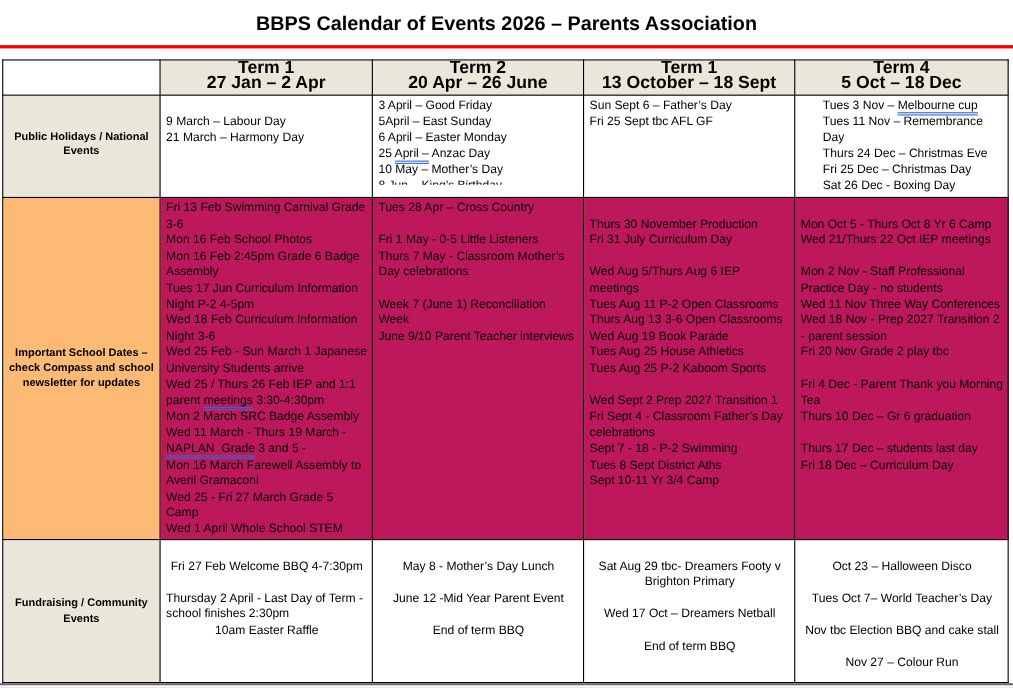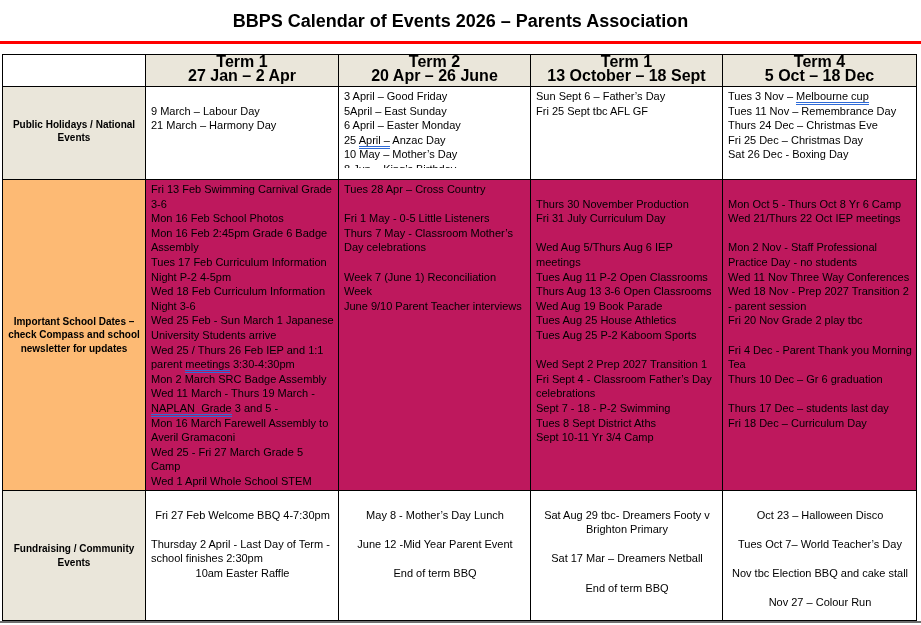--- a/index.html
+++ b/index.html
@@ -108,39 +108,39 @@
               <div class="line left">8 Jun – King’s Birthday</div>
             </div>
           </td>
           <td>
             <div class="cellwrap" style="height: 88px;">
               <div class="line left">Sun Sept 6 – Father’s Day</div>
               <div class="line left">Fri 25 Sept tbc AFL GF</div>
             </div>
           </td>
           <td>
-            <div class="cellwrap" style="height: 92px;">
+            <div class="cellwrap" style="height: 92px; margin-left: 20px;">
               <div class="line left"><span>Tues 3 Nov – </span><span class="gram">Melbourne cup</span></div>
               <div class="line left">Tues 11 Nov – Remembrance Day</div>
               <div class="line left">Thurs 24 Dec – Christmas Eve</div>
               <div class="line left">Fri 25 Dec – Christmas Day</div>
               <div class="line left">Sat 26 Dec - Boxing Day</div>
             </div>
           </td>
         </tr>
         <tr style="height: 310px;">
           <td class="label-cell blue">
             <div class="labelbox" style="height: 310px;">Important School Dates – check Compass and school newsletter for updates</div>
           </td>
           <td class="blue">
             <div class="cellwrap" style="height: 310px;">
               <div class="line left">Fri 13 Feb Swimming Carnival Grade 3-6</div>
               <div class="line left">Mon 16 Feb School Photos</div>
               <div class="line left">Mon 16 Feb 2:45pm Grade 6 Badge Assembly</div>
-              <div class="line left">Tues 17 Feb Curriculum Information Night P-2 4-5pm</div>
+              <div class="line left">Tues 17 Jun Curriculum Information Night P-2 4-5pm</div>
               <div class="line left">Wed 18 Feb Curriculum Information Night 3-6</div>
               <div class="line left">Wed 25 Feb - Sun March 1 Japanese University Students arrive</div>
               <div class="line left"><span>Wed 25 / Thurs 26 Feb IEP and 1:1 parent </span><span class="gram">meetings</span><span> 3:30-4:30pm</span></div>
               <div class="line left">Mon 2 March SRC Badge Assembly</div>
               <div class="line left"><span>Wed 11 March - Thurs 19 March - </span><span class="gram">NAPLAN  Grade</span><span> 3 and 5 -</span></div>
               <div class="line left">Mon 16 March Farewell Assembly to Averil Gramaconi</div>
               <div class="line left">Wed 25 - Fri 27 March Grade 5 Camp</div>
               <div class="line left">Wed 1 April Whole School STEM Day</div>
             </div>
           </td>
@@ -215,21 +215,21 @@
               <div class="line center">June 12 -Mid Year Parent Event</div>
               <div class="line center"></div>
               <div class="line center">End of term BBQ</div>
             </div>
           </td>
           <td>
             <div class="cellwrap center" style="height: 129px;">
               <div class="line center"></div>
               <div class="line center">Sat Aug 29 tbc- Dreamers Footy v Brighton Primary</div>
               <div class="line center"></div>
-              <div class="line center">Sat 17 Mar – Dreamers Netball</div>
+              <div class="line center">Wed 17 Oct – Dreamers Netball</div>
               <div class="line center"></div>
               <div class="line center">End of term BBQ</div>
             </div>
           </td>
           <td>
             <div class="cellwrap center" style="height: 129px;">
               <div class="line center"></div>
               <div class="line center">Oct 23 – Halloween Disco</div>
               <div class="line center"></div>
               <div class="line center">Tues Oct 7– World Teacher’s Day</div>

